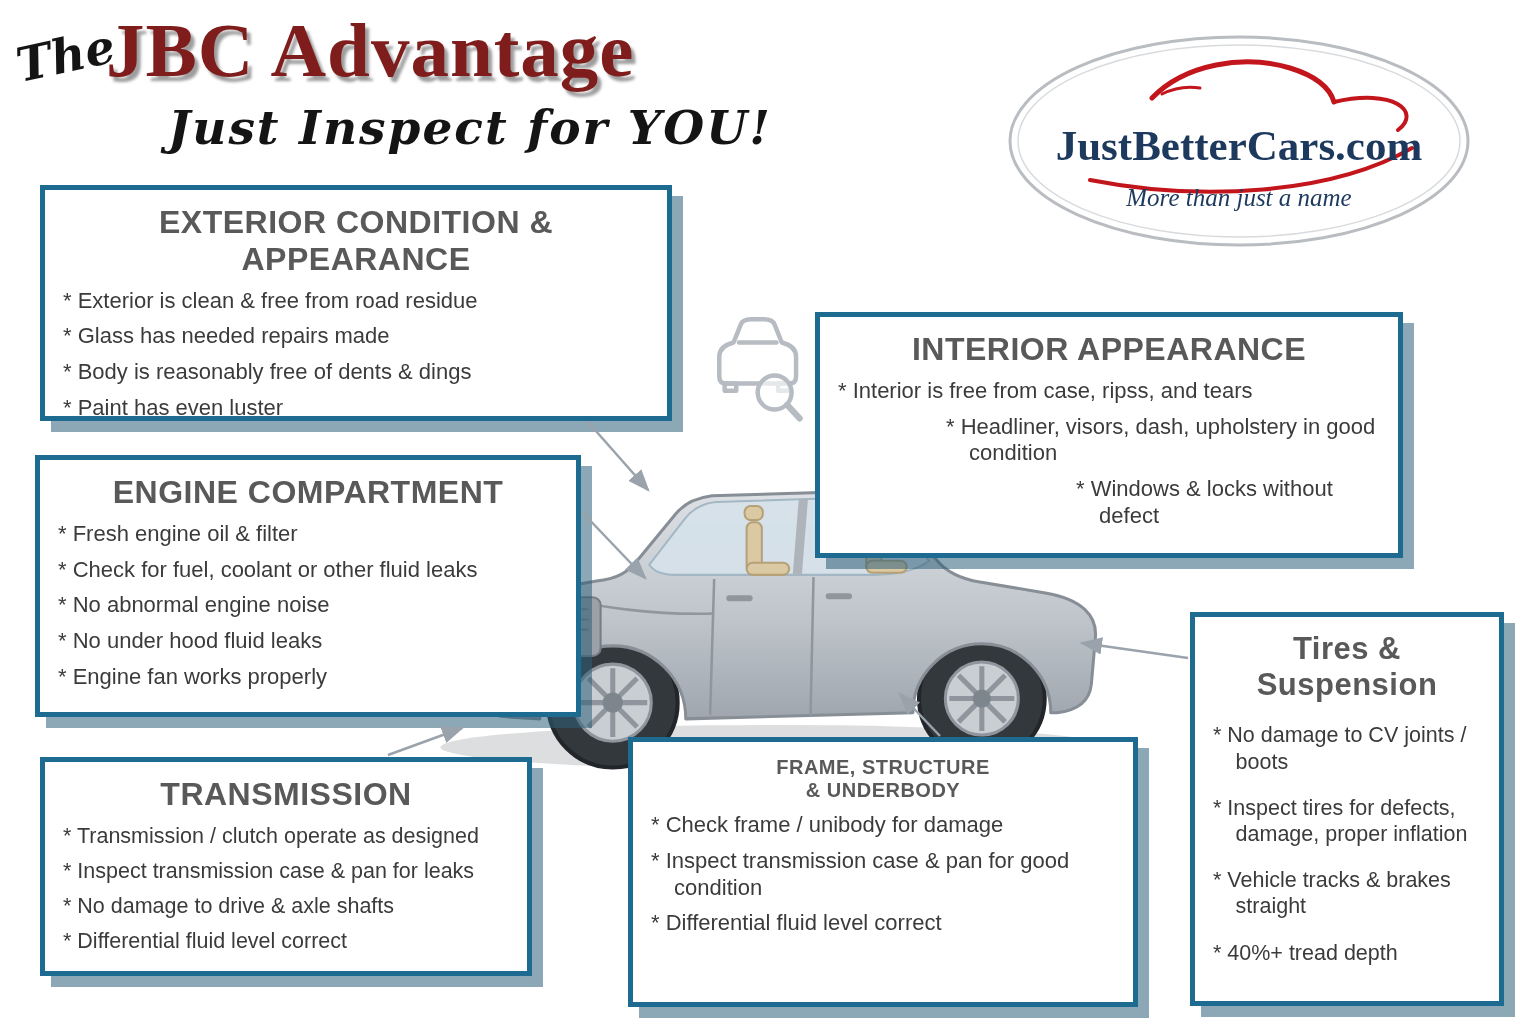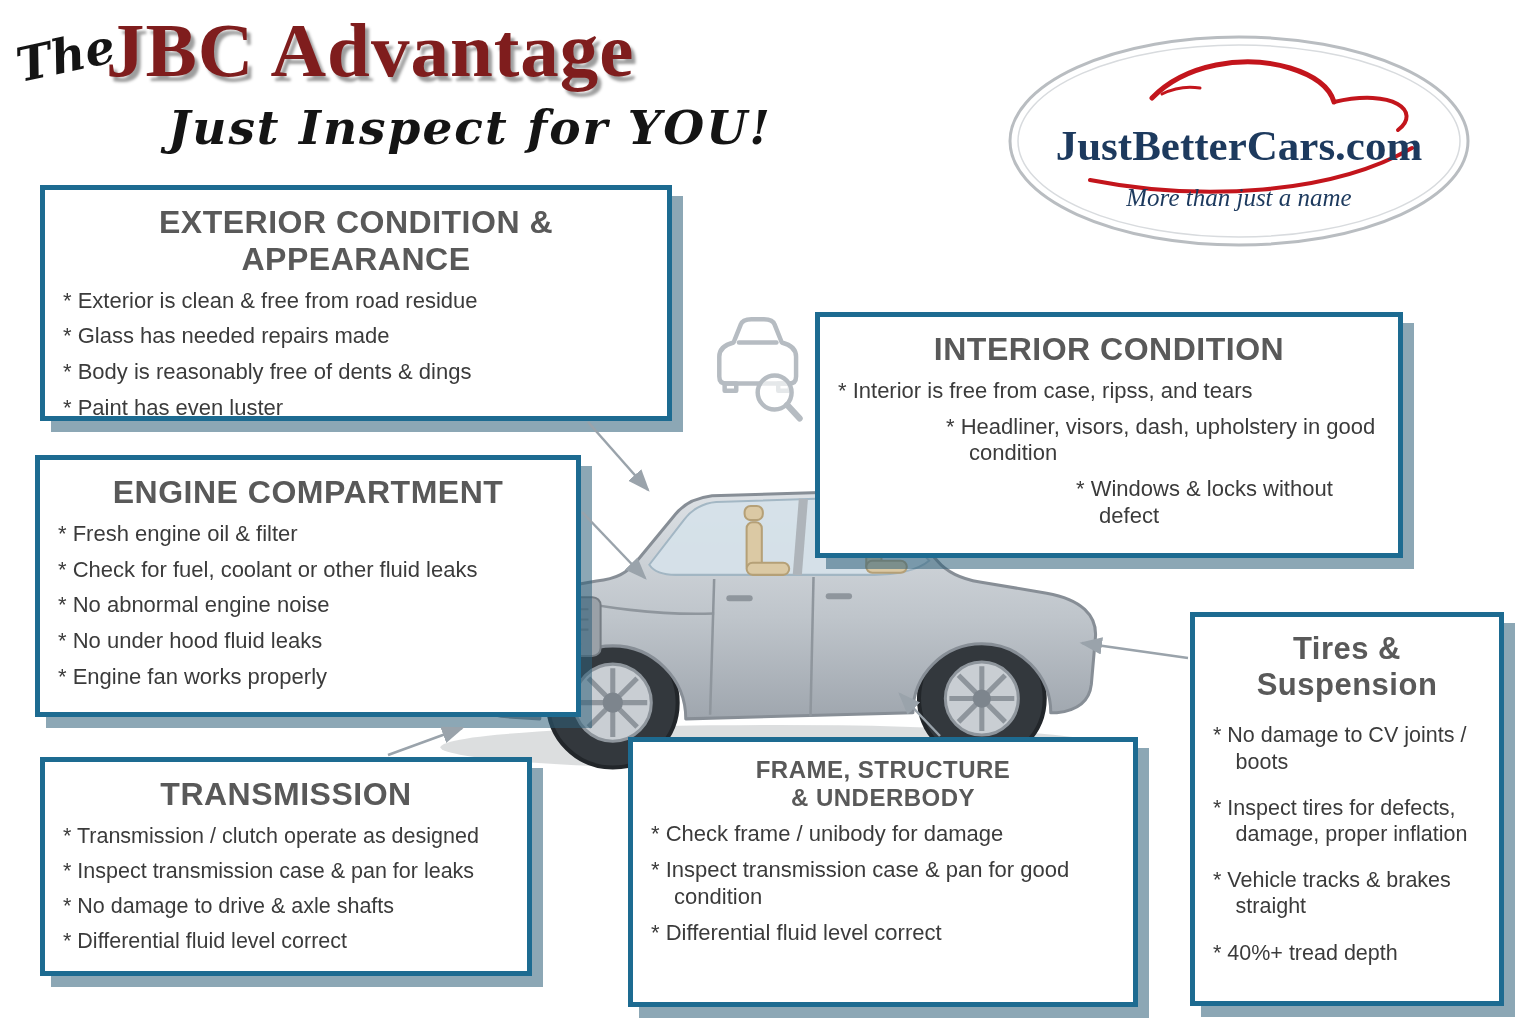--- a/index.html
+++ b/index.html
@@ -41,21 +41,21 @@
     padding-left:1.05em;text-indent:-1.05em;
   }
   .c-exterior{left:40px;top:185px;width:632px;height:236px;}
   .c-engine{left:35px;top:455px;width:546px;height:262px;}
   .c-transmission{left:40px;top:757px;width:492px;height:219px;}
   .c-transmission li{font-size:21.5px;}
   .c-interior{left:815px;top:312px;width:588px;height:246px;}
   .c-interior li.ind1{margin-left:108px;}
   .c-interior li.ind2{margin-left:238px;}
   .c-frame{left:628px;top:737px;width:510px;height:270px;}
-  .c-frame .box-title{font-size:24px;}
+  .c-frame .box-title{font-size:20px;}
   .c-tires{left:1190px;top:612px;width:314px;height:394px;}
   .c-tires .box-title{font-size:31px;}
   .c-tires li{font-size:21.5px;margin:20px 0;}
   
   .car-art{position:absolute;left:410px;top:380px;width:730px;height:406px;z-index:1;}
   .inspect-icon{position:absolute;left:705px;top:300px;width:100px;height:126px;z-index:2;}
   .arrows{position:absolute;left:0;top:0;width:1536px;height:1024px;z-index:30;pointer-events:none;}
 </style>
 </head>
 <body>
@@ -177,21 +177,21 @@
     <div class="box-title">TRANSMISSION</div>
     <ul>
       <li>* Transmission / clutch operate as designed</li>
       <li>* Inspect transmission case &amp; pan for leaks</li>
       <li>* No damage to drive &amp; axle shafts</li>
       <li>* Differential fluid level correct</li>
     </ul>
   </div>
 
   <div class="callout c-interior">
-    <div class="box-title">INTERIOR CONDITION</div>
+    <div class="box-title">INTERIOR APPEARANCE</div>
     <ul>
       <li>* Interior is free from case, ripss, and tears</li>
       <li class="ind1">* Headliner, visors, dash, upholstery in good condition</li>
       <li class="ind2">* Windows &amp; locks without defect</li>
     </ul>
   </div>
 
   <div class="callout c-frame">
     <div class="box-title">FRAME, STRUCTURE
 &amp; UNDERBODY</div>

